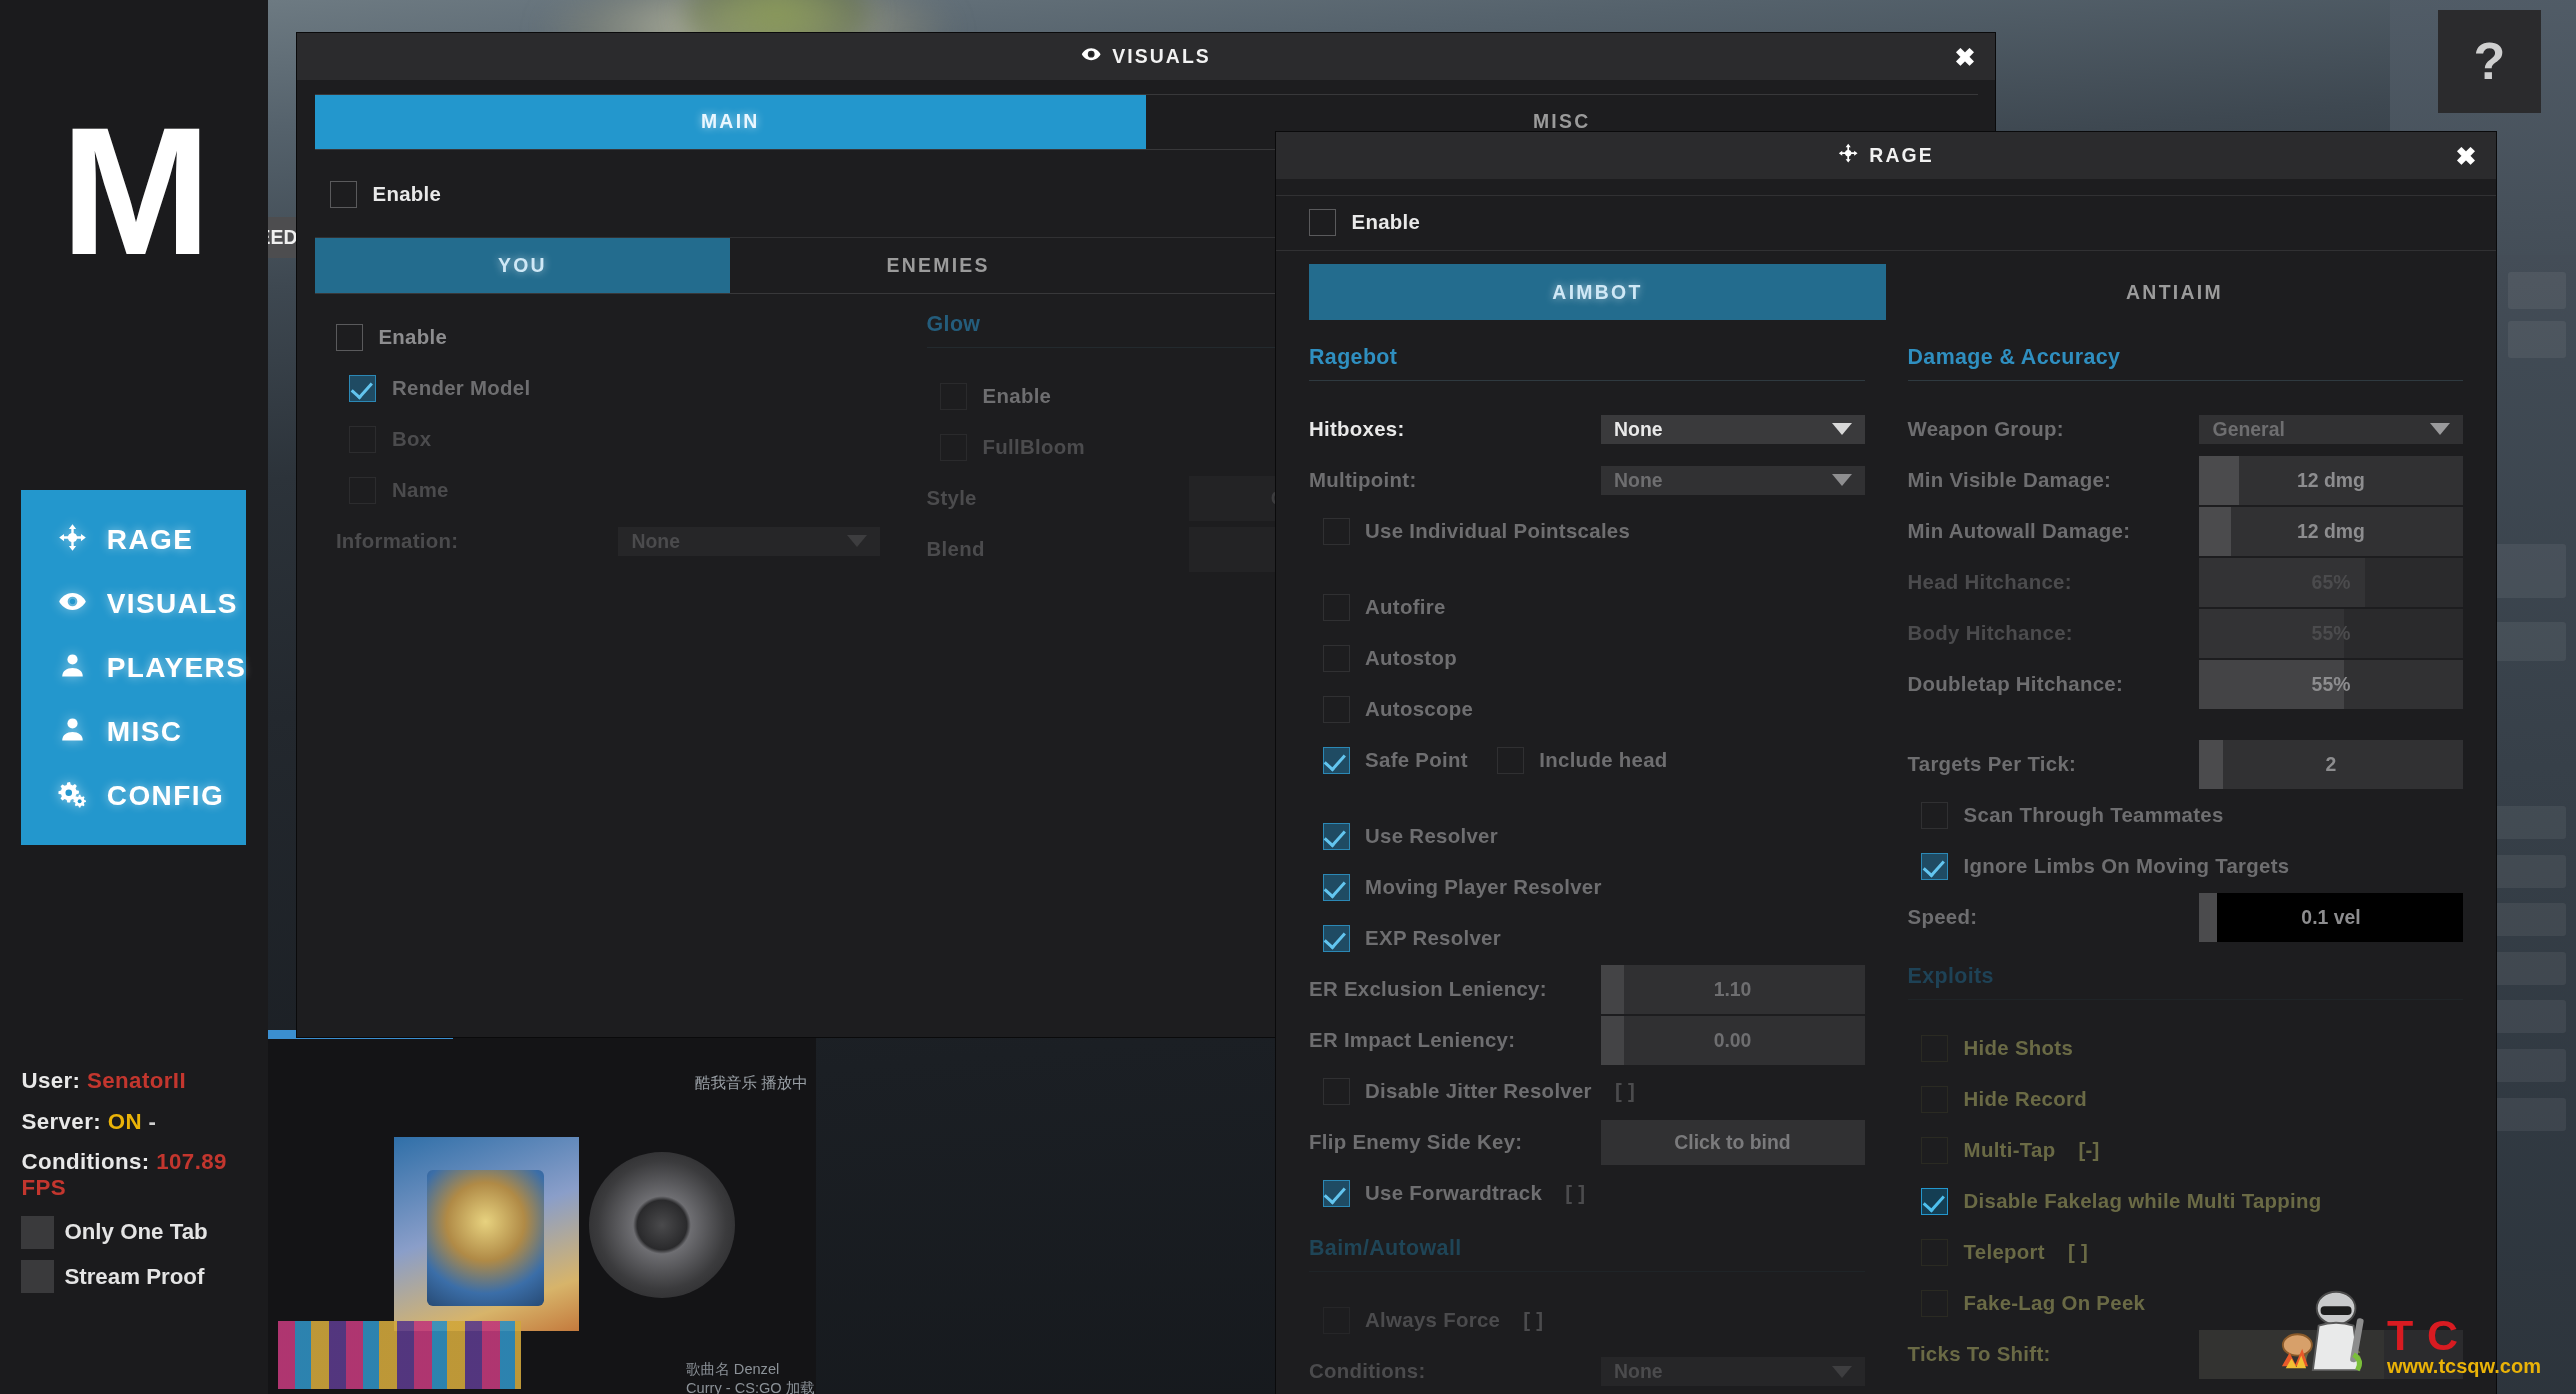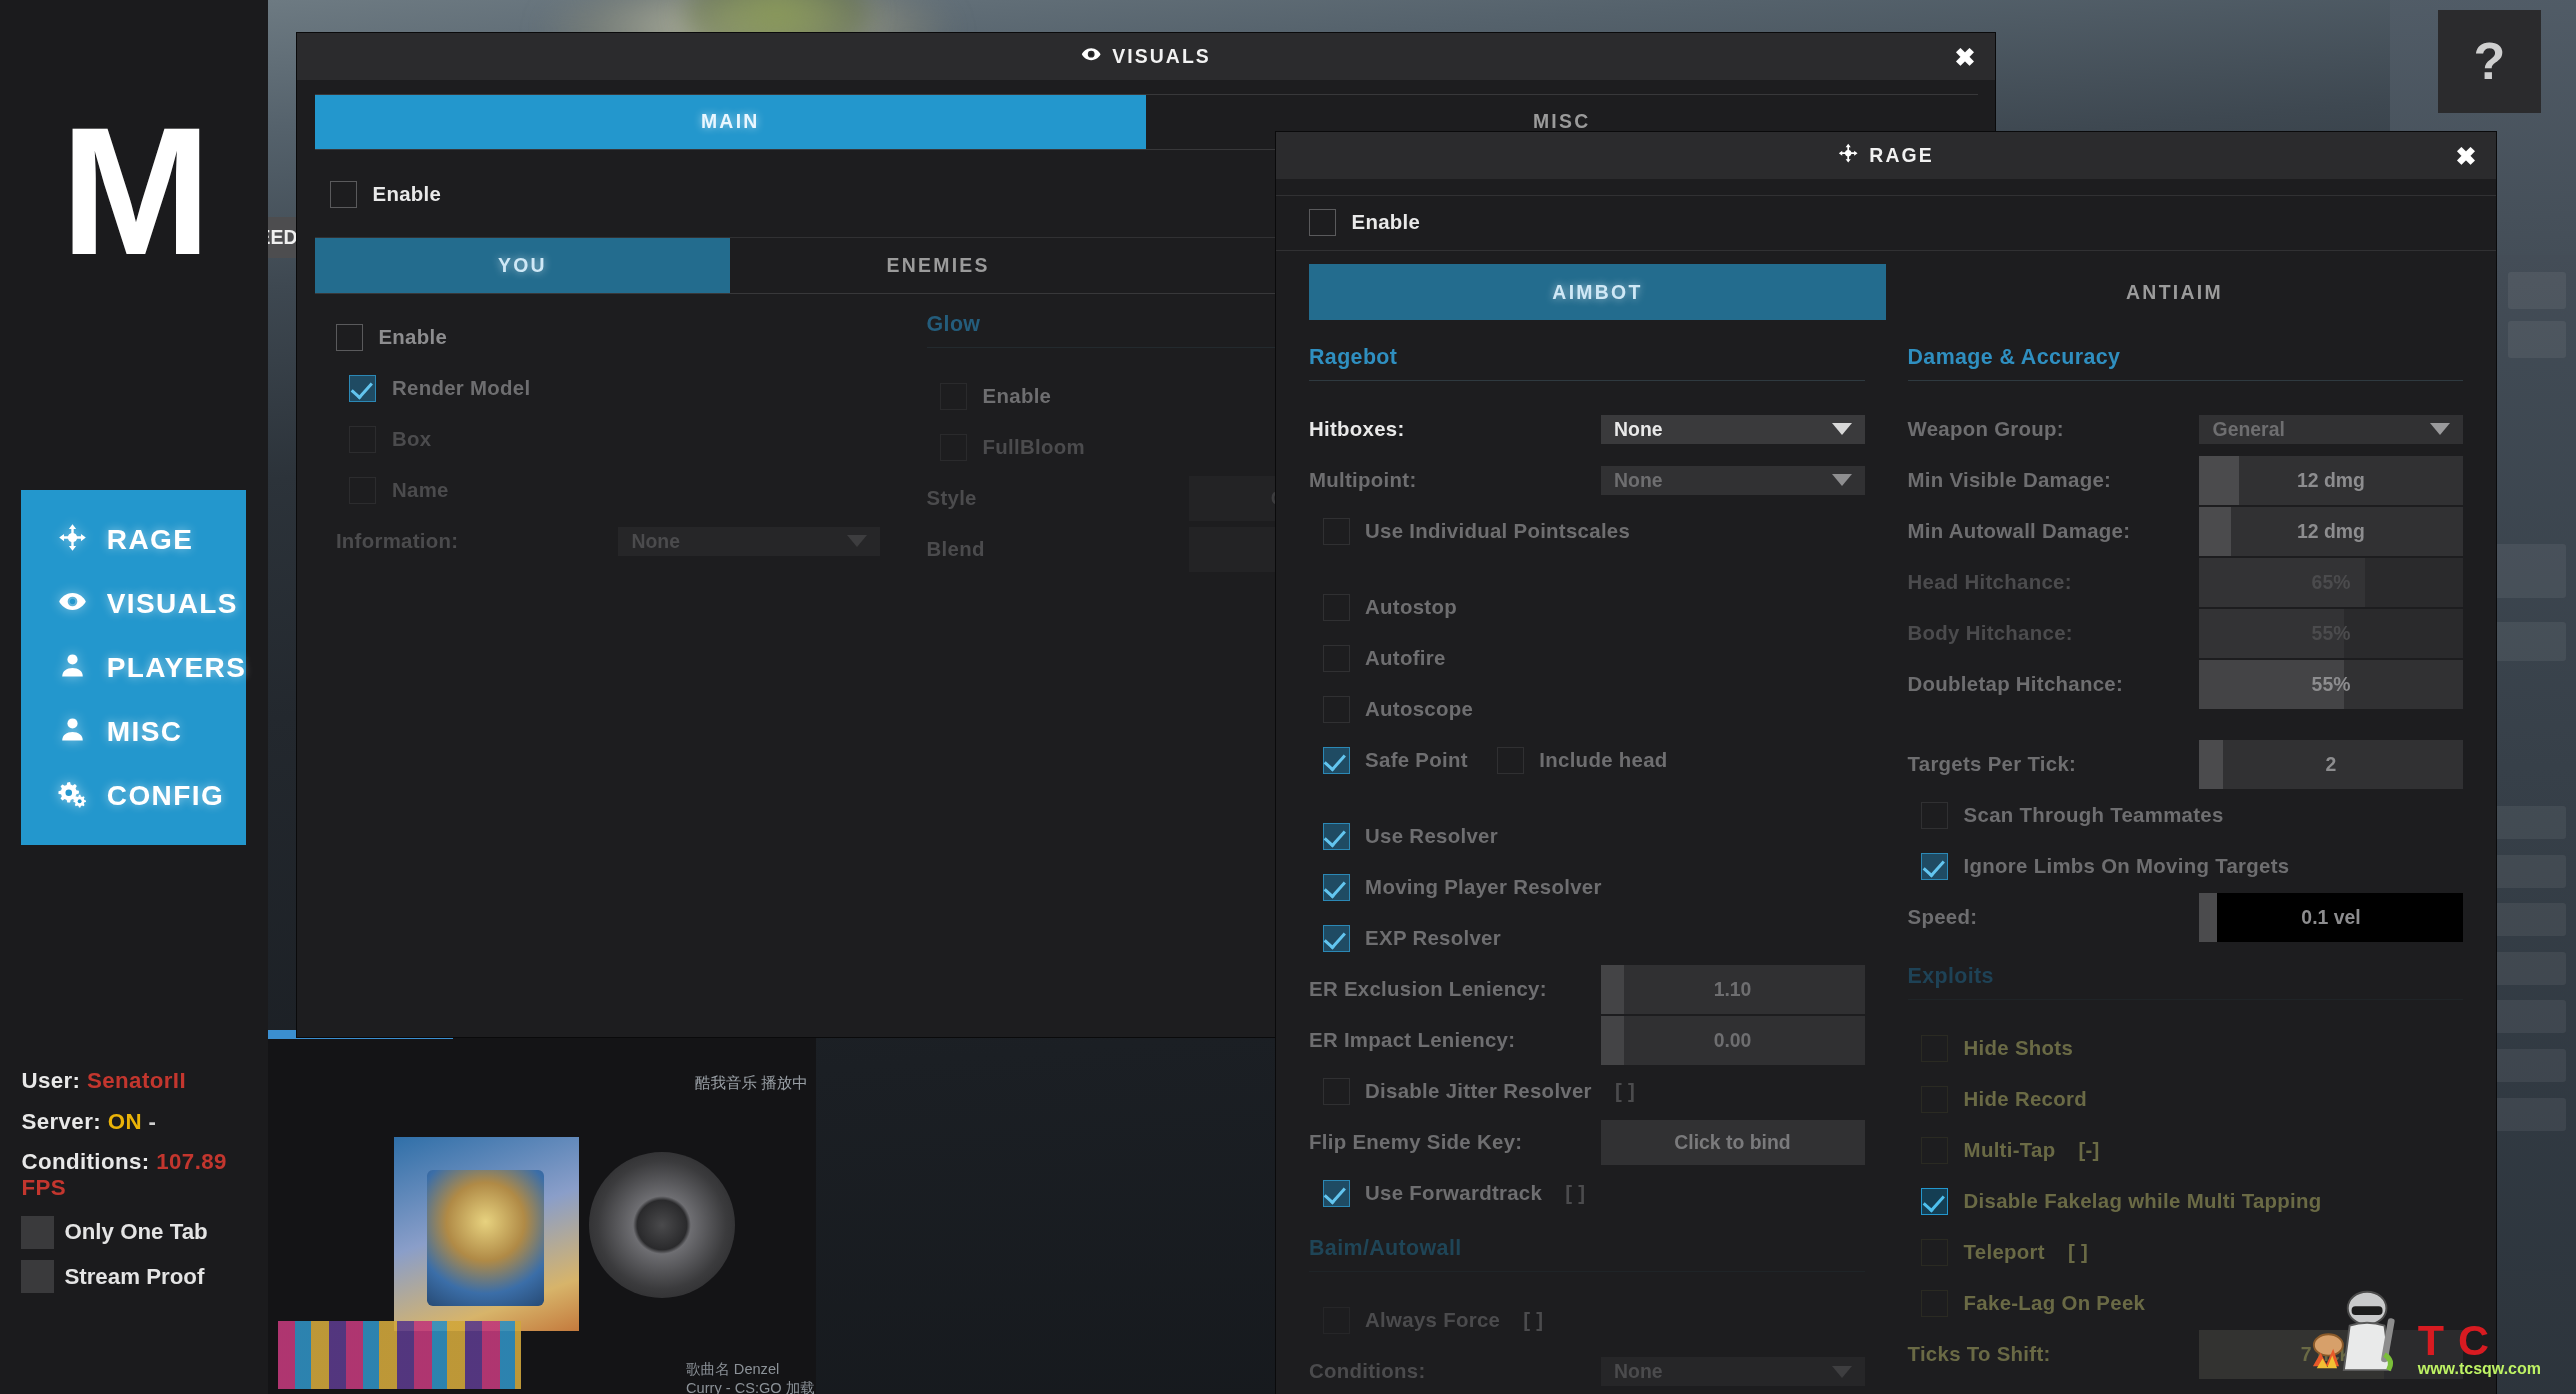--- a/index.html
+++ b/index.html
@@ -127,21 +127,21 @@
                background:repeating-linear-gradient(90deg,#c0397a 0 17.5px,#2f8fc0 17.5px 33px,#d0a63b 33px 51px,#5a3a8a 51px 68px); opacity:.9;}
   .mu-txt { position:absolute; left:427px; top:43px; font-size:15.5px; color:#9aa0a6; }
   .mu-txt2{ position:absolute; left:418px; top:330px; font-size:14.6px; color:#8c9298; }
 
   
   #helpbtn { position:absolute; right:35px; top:9.7px; width:103px; height:103px; background:#2b2b2d;
              display:flex; align-items:center; justify-content:center; color:#cfcfcf; font-size:52px;
              font-weight:700; z-index:45; }
   #watermark { position:absolute; right:35px; bottom:17.5px; display:flex; align-items:flex-end; gap:9.7px; z-index:60; }
   #watermark .wm-txt { color:#d81b21; font-size:43px; font-weight:700; line-height:.9; letter-spacing:1px; }
-  #watermark .wm-sub { color:#bef264; font-size:16px; font-weight:700; }
+  #watermark .wm-sub { color:#eab308; font-size:20px; font-weight:700; }
 </style>
 </head>
 <body>
 
 <div id="root">
 
   <div class="backdrop">
     <div class="bd-sky"></div>
     <div class="bd-blur-a"></div>
     <div class="bd-blur-b"></div>
@@ -392,25 +392,25 @@
 
         <div class="chk" style="margin-left:13.6px;">
           <span class="b" style="border-color:#303032"></span>
           <span class="lab dim2">Use Individual Pointscales</span>
         </div>
 
         <div style="height:25px"></div>
 
         <div class="chk" style="margin-left:13.6px;">
           <span class="b" style="border-color:#303032"></span>
+          <span class="lab dim2">Autofire</span>
+        </div>
+        <div class="chk" style="margin-left:13.6px;">
+          <span class="b" style="border-color:#303032"></span>
           <span class="lab dim2">Autostop</span>
-        </div>
-        <div class="chk" style="margin-left:13.6px;">
-          <span class="b" style="border-color:#303032"></span>
-          <span class="lab dim2">Autofire</span>
         </div>
         <div class="chk" style="margin-left:13.6px;">
           <span class="b" style="border-color:#303032"></span>
           <span class="lab dim2">Autoscope</span>
         </div>
 
         <div style="display:flex;align-items:center;gap:29px;margin-left:13.6px;">
           <div class="chk on">
             <span class="b"></span>
             <span class="lab dim2">Safe Point</span>

